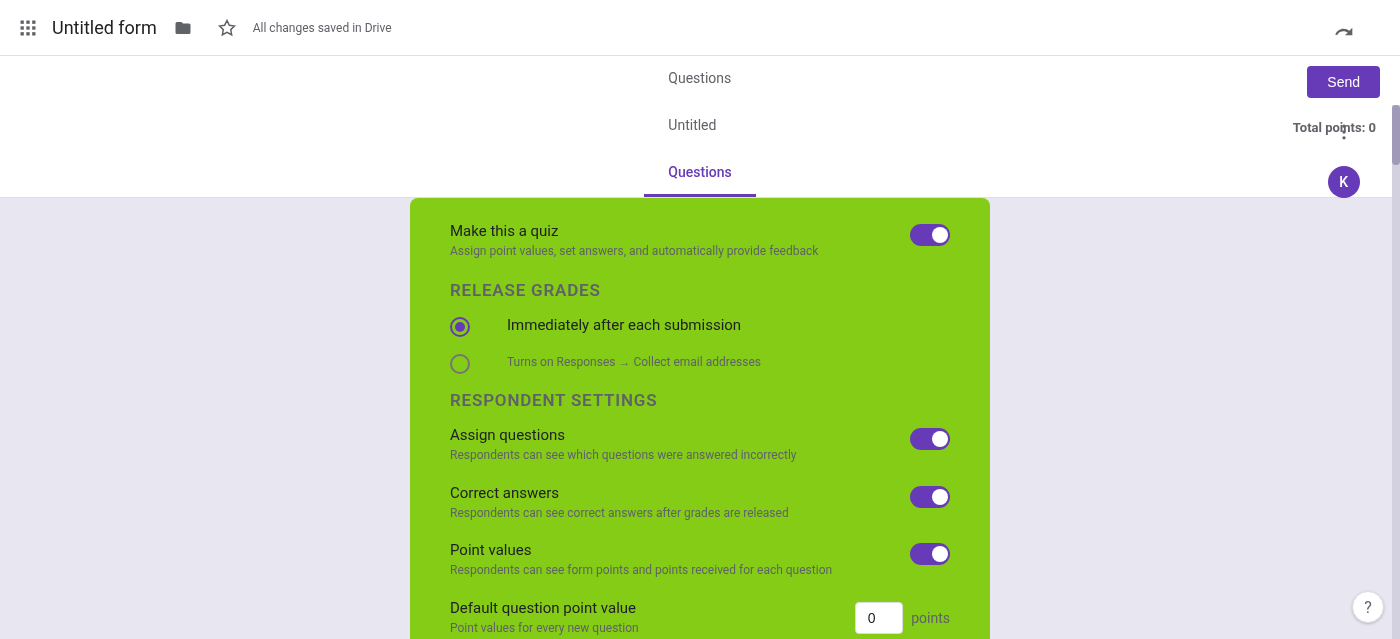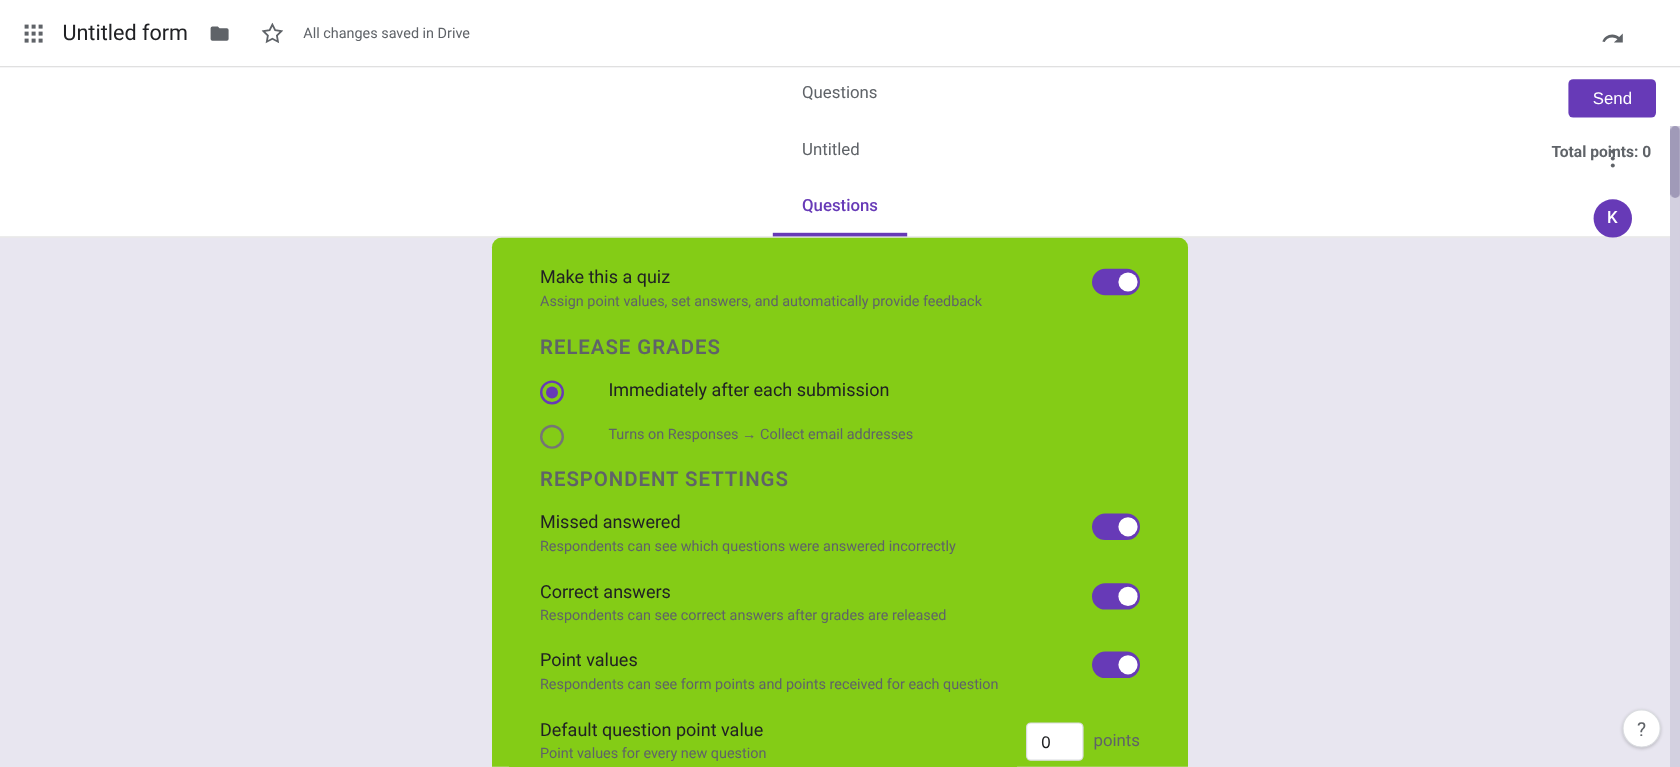--- a/index.html
+++ b/index.html
@@ -400,21 +400,21 @@
       <div class="radio-btn unchecked"></div>
       <div class="radio-label">
         <p>Turns on Responses → Collect email addresses</p>
       </div>
     </div>
 
     <div class="section-label">RESPONDENT SETTINGS</div>
 
     <div class="setting-row">
       <div class="setting-text">
-        <h3>Missed answered</h3>
+        <h3>Assign questions</h3>
         <p>Respondents can see which questions were answered incorrectly</p>
       </div>
       <div class="toggle">
         <div class="toggle-track">
           <div class="toggle-thumb"></div>
         </div>
       </div>
     </div>
 
     <div class="setting-row">

